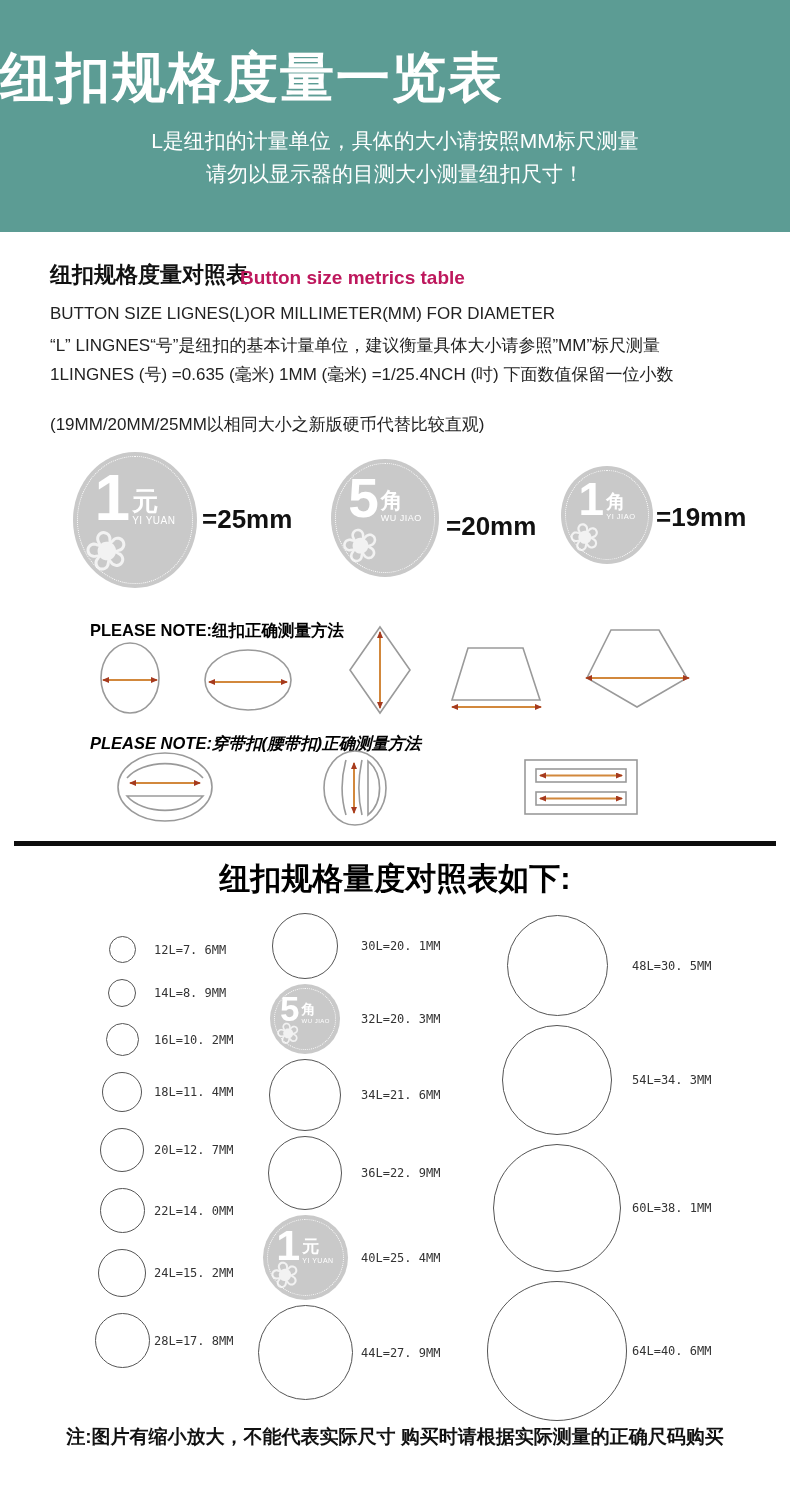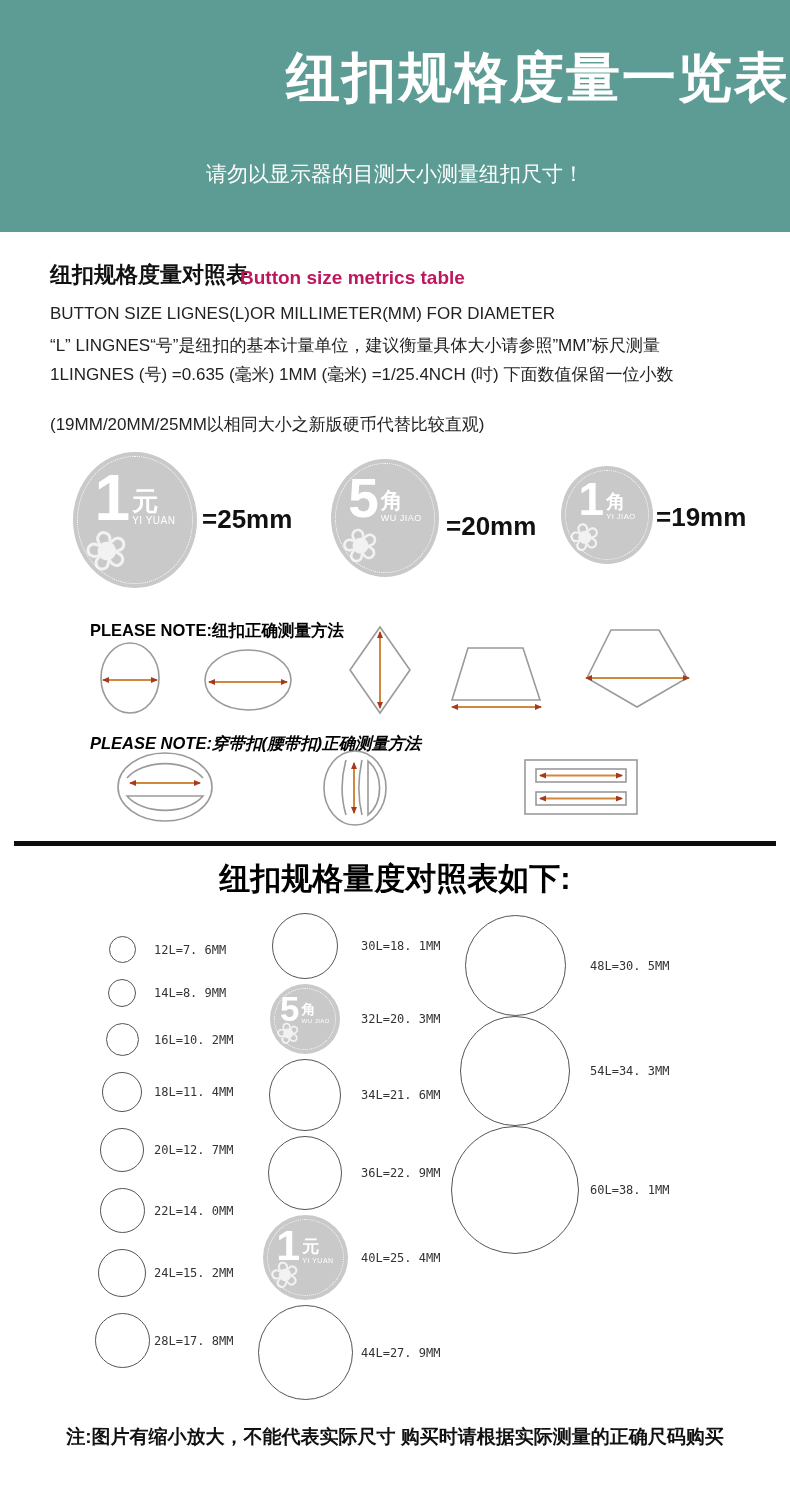--- a/index.html
+++ b/index.html
@@ -2,21 +2,21 @@
 <html><head>
 <meta charset="utf-8">
 <style>
   html,body{margin:0;padding:0;background:#fff;}
   #page{position:relative;width:790px;height:1509px;background:#fff;overflow:hidden;
         font-family:"Liberation Sans","DejaVu Sans",sans-serif;color:#1c1c1c;}
   .abs{position:absolute;}
 
   
   .hdr{position:absolute;left:0;top:0;width:790px;height:232px;background:#5C9C94;}
-  .hdr-title{position:absolute;left:0;right:0;top:42px;text-align:right;color:#fff;
+  .hdr-title{position:absolute;left:0;right:0;top:42px;text-align:left;color:#fff;
              font-size:54px;font-weight:bold;letter-spacing:2px;}
   .hdr-sub{position:absolute;left:0;right:0;text-align:center;color:#fff;font-size:21px;font-weight:500;}
   .s1{top:127px;} .s2{top:160px;}
 
   
   .h-cn{position:absolute;left:50px;top:260px;font-size:22px;font-weight:bold;color:#111;}
   .h-en{position:absolute;left:240px;top:267px;font-size:19px;font-weight:bold;color:#be185d;}
   .iline{position:absolute;left:50px;font-size:17px;color:#222;white-space:nowrap;}
 
   
@@ -51,32 +51,33 @@
   .h2{position:absolute;left:0;right:0;top:858px;text-align:center;font-size:31px;font-weight:bold;color:#000;}
   .footnote{position:absolute;left:0;right:0;top:1424px;text-align:center;font-size:19px;
             font-weight:600;color:#111;}
 
   
   .col{position:absolute;display:flex;flex-direction:column;}
   .row{display:flex;align-items:center;}
   .cell{display:flex;justify-content:center;align-items:center;flex:0 0 auto;}
   #col1{left:92px;top:936px;gap:16px;}  #col1 .cell{width:60px;}  #col1 .szlabel{margin-left:2px;}
   #col2{left:255px;top:913px;gap:5px;}  #col2 .cell{width:100px;} #col2 .szlabel{margin-left:6px;}
-  #col3{left:444px;top:915px;gap:0;}  #col3 .cell{width:142px;} #col3 .szlabel{margin-left:4px;}
+  #col3{left:486px;top:915px;gap:9px;}  #col3 .cell{width:142px;} #col3 .szlabel{margin-left:4px;}
   .ring{border:1.4px solid #555;border-radius:50%;box-sizing:border-box;background:#fff;}
   .szlabel{font-family:"DejaVu Sans Mono","Liberation Mono",monospace;font-size:12px;color:#333;
            white-space:nowrap;}
 </style>
 </head>
 <body>
 
 <div id="page">
 
   <div class="hdr">
     <div class="hdr-title">纽扣规格度量一览表</div>
+    <div class="hdr-sub s1">L是纽扣的计量单位，具体的大小请按照MM标尺测量</div>
     <div class="hdr-sub s2">请勿以显示器的目测大小测量纽扣尺寸！</div>
   </div>
 
   <div class="h-cn">纽扣规格度量对照表</div>
   <div class="h-en">Button size metrics table</div>
   <div class="iline" style="top:304px;">BUTTON SIZE LIGNES(L)OR MILLIMETER(MM) FOR DIAMETER</div>
   <div class="iline" style="top:334px;">“L” LINGNES“号”是纽扣的基本计量单位，建议衡量具体大小请参照”MM”标尺测量</div>
   <div class="iline" style="top:363px;">1LINGNES (号) =0.635 (毫米)  1MM (毫米) =1/25.4NCH (吋) 下面数值保留一位小数</div>
   <div class="iline" style="top:392px;margin-top:21px;">(19MM/20MM/25MM以相同大小之新版硬币代替比较直观)</div>
 
@@ -206,21 +207,21 @@
           <div class="ring" style="width: 55px; height: 55px;"></div>
         </div>
         <div class="szlabel">28L=17. 8MM</div>
       </div>
     </div>
   <div class="col" id="col2">
       <div class="row">
         <div class="cell">
           <div class="ring" style="width: 66px; height: 66px;"></div>
         </div>
-        <div class="szlabel">30L=18. 1MM</div>
+        <div class="szlabel">30L=20. 1MM</div>
       </div>
       <div class="row">
         <div class="cell">
           <div class="coin" style="position: relative; width: 70px; height: 70px;">
             <span class="flower" style="font-size:29px">❀</span>
             <div class="face" style="padding-top:7px">
               <span class="num" style="font-size:35px">5</span>
               <span class="unitcol" style="margin-top:11px">
                 <span class="unit" style="font-size:14px">角</span>
                 <span class="pinyin" style="font-size:6px">WU JIAO</span>
@@ -276,16 +277,22 @@
           <div class="ring" style="width: 110px; height: 110px;"></div>
         </div>
         <div class="szlabel">54L=34. 3MM</div>
       </div>
       <div class="row">
         <div class="cell">
           <div class="ring" style="width: 128px; height: 128px;"></div>
         </div>
         <div class="szlabel">60L=38. 1MM</div>
       </div>
+      <div class="row">
+        <div class="cell">
+          <div class="ring" style="width: 140px; height: 140px;"></div>
+        </div>
+        <div class="szlabel">64L=40. 6MM</div>
+      </div>
     </div>
 
   <div class="footnote">注:图片有缩小放大，不能代表实际尺寸 购买时请根据实际测量的正确尺码购买</div>
 </div>
 
 </body></html>

